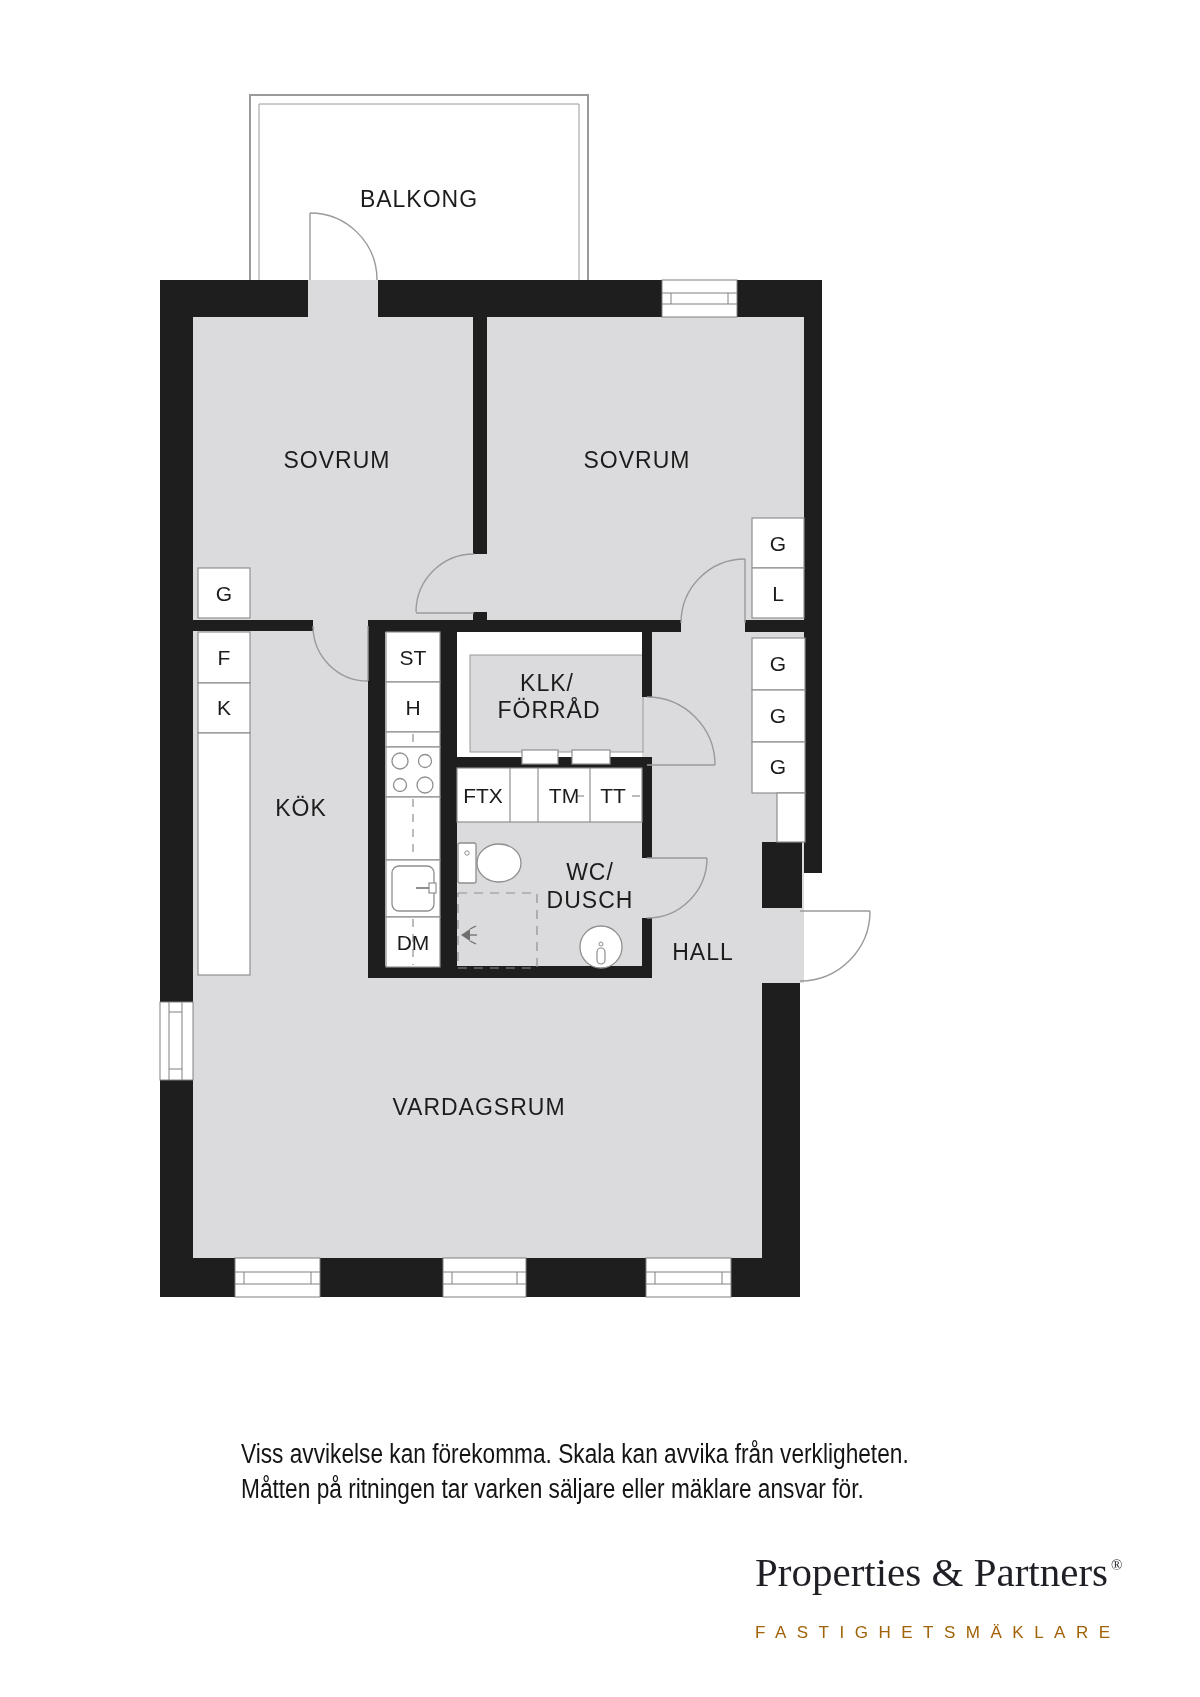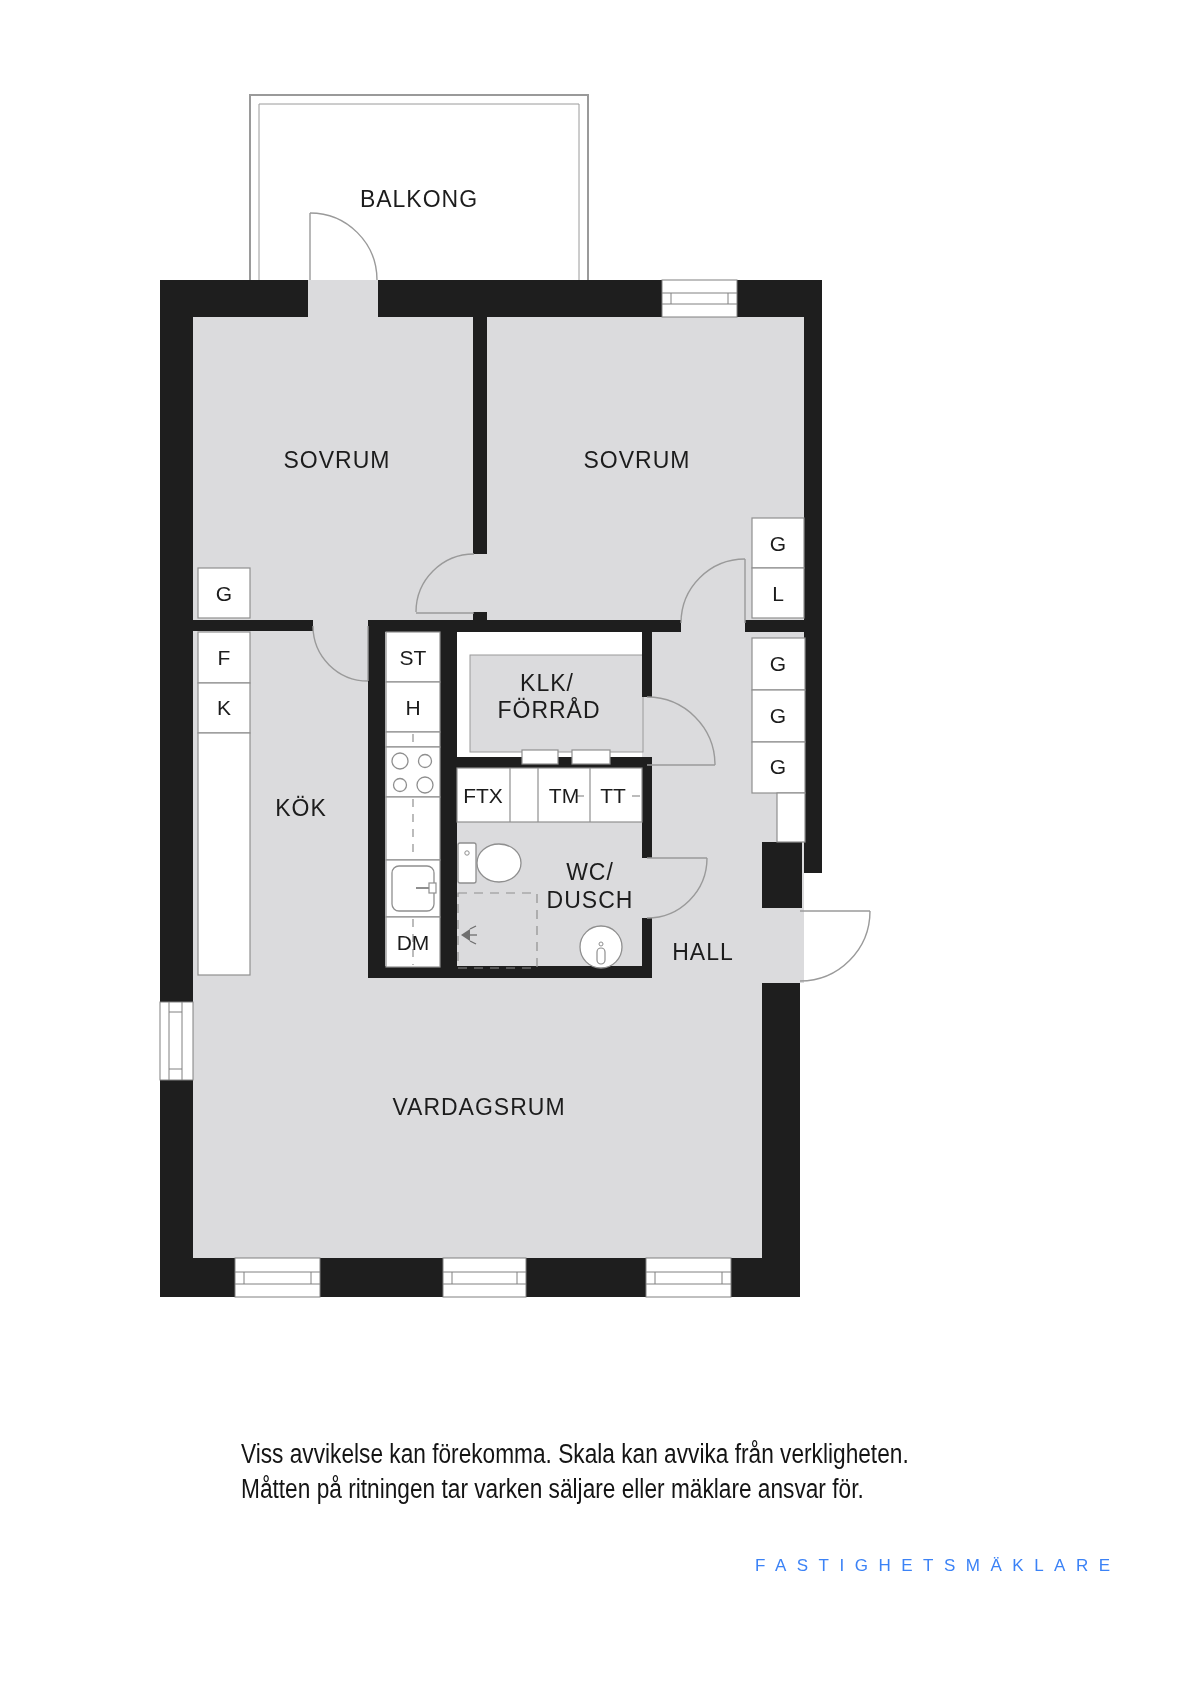--- a/index.html
+++ b/index.html
@@ -16,21 +16,21 @@
     font-size:27px;line-height:35px;color:#141414;
     transform:scaleX(0.84);transform-origin:left top;white-space:nowrap;
   }
   .brand{position:absolute;left:755px;top:1551px;color:#1f1f26;}
   .brand-name{
     font-family:"Liberation Serif", serif;font-size:41px;line-height:43px;
     white-space:nowrap;
   }
   .brand-reg{font-size:15px;position:relative;top:-16px;margin-left:3px;}
   .brand-tagline{
-    margin-top:5px;font-size:17px;letter-spacing:10.5px;color:#3b82f6;white-space:nowrap;
+    margin-top:20px;font-size:17px;letter-spacing:10.5px;color:#a16207;white-space:nowrap;
   }
 </style>
 </head>
 <body>
 
 <svg width="1200" height="1697" viewBox="0 0 1200 1697" xmlns="http://www.w3.org/2000/svg">
 
   <g>
     <rect x="193" y="317" width="611" height="666" fill="#dbdbdd"></rect>
     <rect x="193" y="983" width="569" height="275" fill="#dbdbdd"></rect>
@@ -235,14 +235,15 @@
   <text class="small-label" x="564" y="803" text-anchor="middle">TM</text>
   <text class="small-label" x="613" y="803" text-anchor="middle">TT</text>
 </svg>
 
 <div class="disclaimer">
   <div>Viss avvikelse kan förekomma. Skala kan avvika från verkligheten.</div>
   <div>Måtten på ritningen tar varken säljare eller mäklare ansvar för.</div>
 </div>
 
 <div class="brand">
+  <div class="brand-name"><span>Properties &amp; Partners</span><span class="brand-reg">®</span></div>
   <div class="brand-tagline">FASTIGHETSMÄKLARE</div>
 </div>
 
 </body></html>

